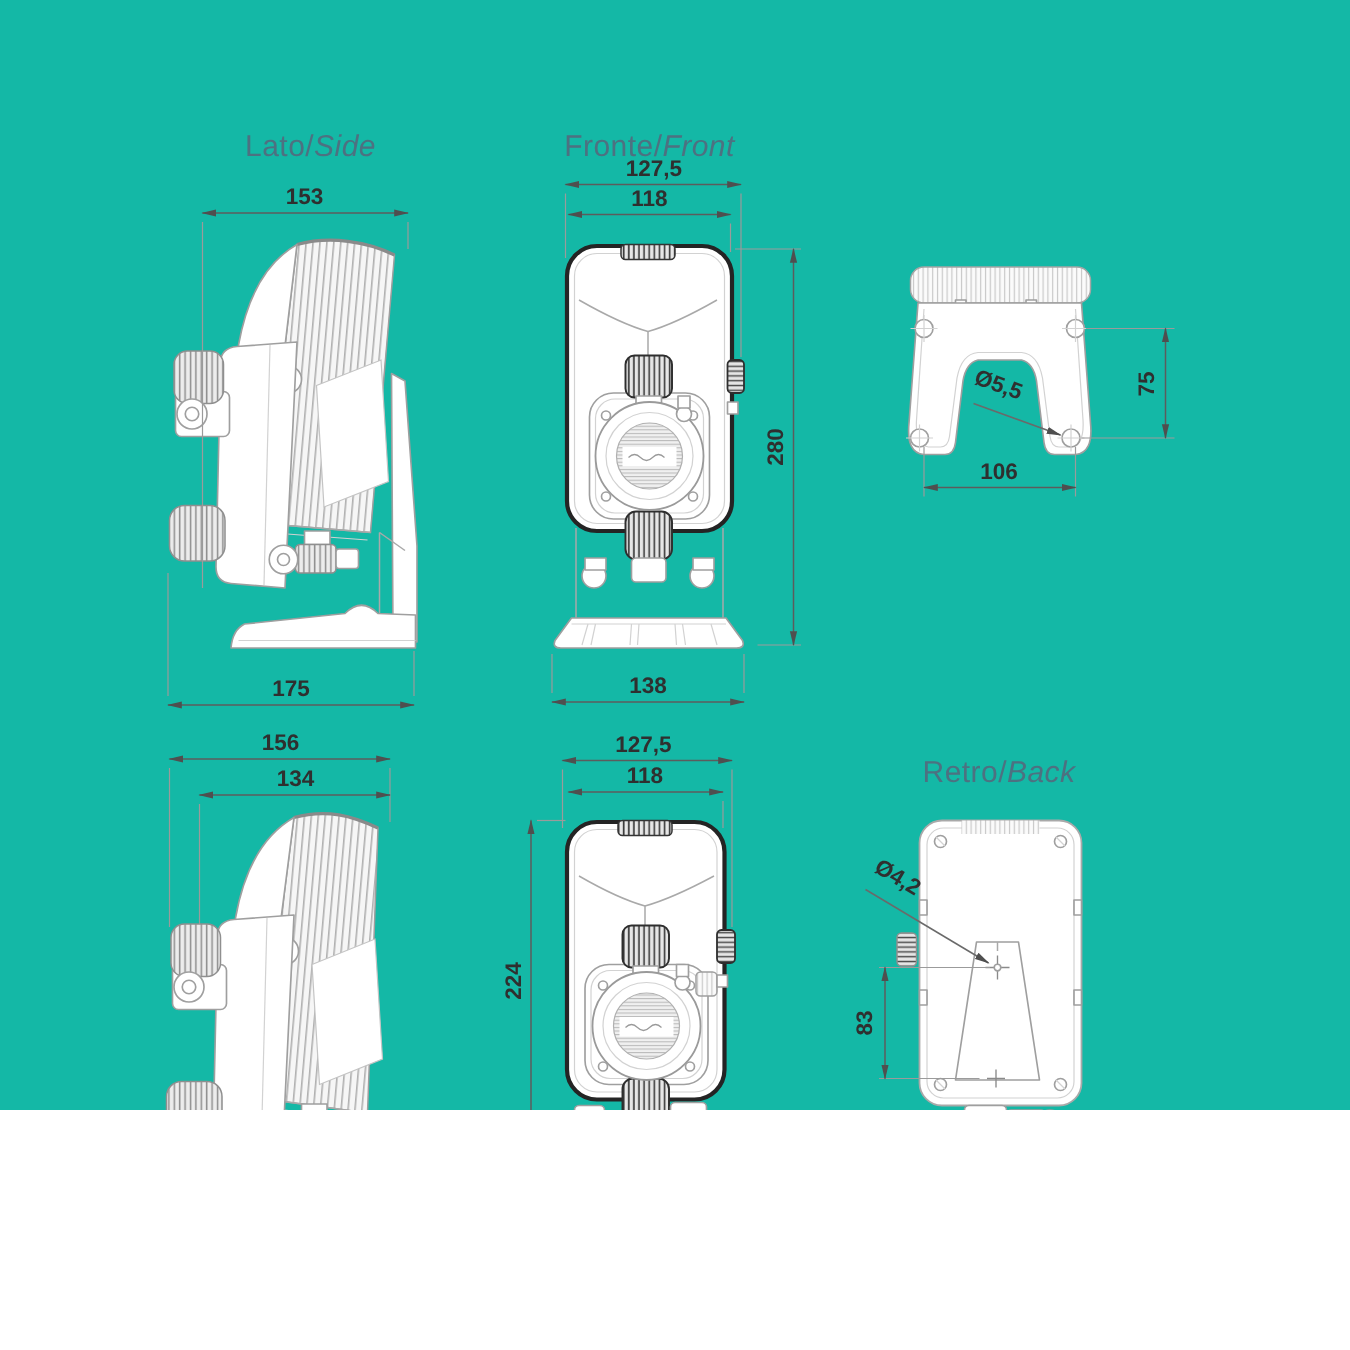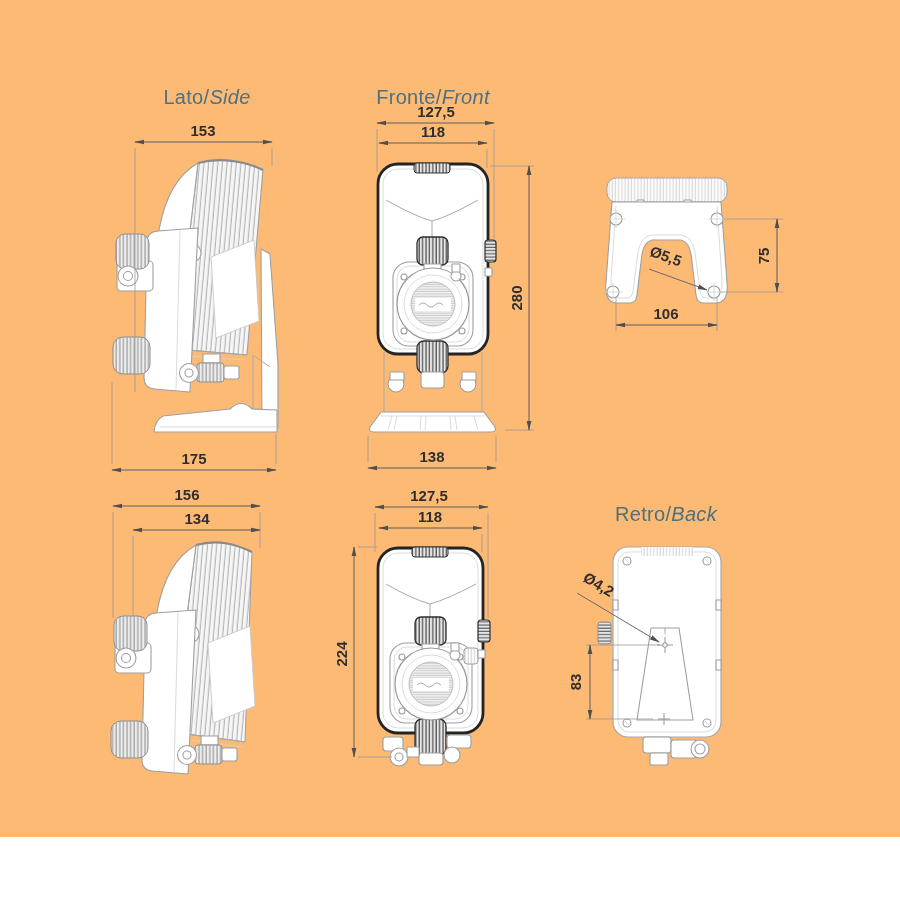--- a/index.html
+++ b/index.html
@@ -1,16 +1,16 @@
 <!DOCTYPE html>
 <html><head>
 <meta charset="utf-8">
 <style>
   html,body{margin:0;padding:0;background:#ffffff;}
-  .canvas{position:relative;width:900px;height:837px;background:#fdba74;overflow:hidden;}
+  .canvas{position:relative;width:900px;height:740px;background:#14b8a6;overflow:hidden;}
   svg{display:block;}
   .t-title{font-family:"Liberation Sans",sans-serif;font-size:20px;fill:#4d7181;text-anchor:middle;letter-spacing:.3px;}
   .t-title .it{font-style:italic;}
   .t-dim{font-family:"Liberation Sans",sans-serif;font-size:15px;font-weight:bold;fill:#2f2f2f;text-anchor:middle;}
   .dim{stroke:#5c5c5c;stroke-width:1;fill:none;}
   .ext{stroke:#9b9b9b;stroke-width:.8;fill:none;}
   .lead{stroke:#6a6a6a;stroke-width:1;fill:none;}
   .lnA{stroke:#a9a9a9;stroke-width:1;fill:none;stroke-linejoin:round;}
   .part{stroke:#9f9f9f;stroke-width:1.1;fill:#ffffff;stroke-linejoin:round;}
   .faint{stroke:#d2d2d2;stroke-width:.8;fill:none;}

